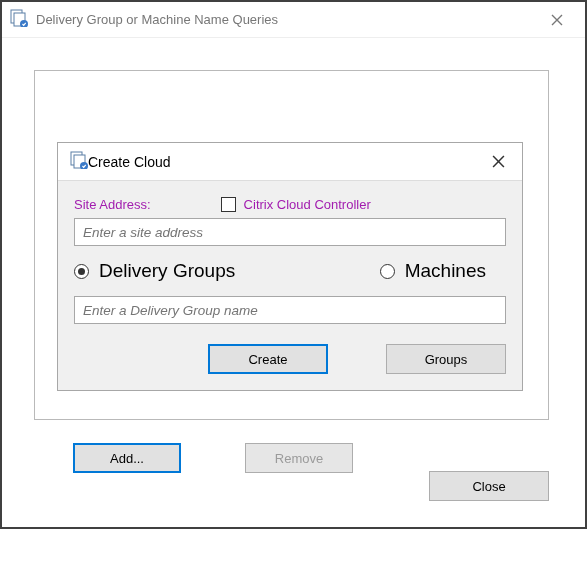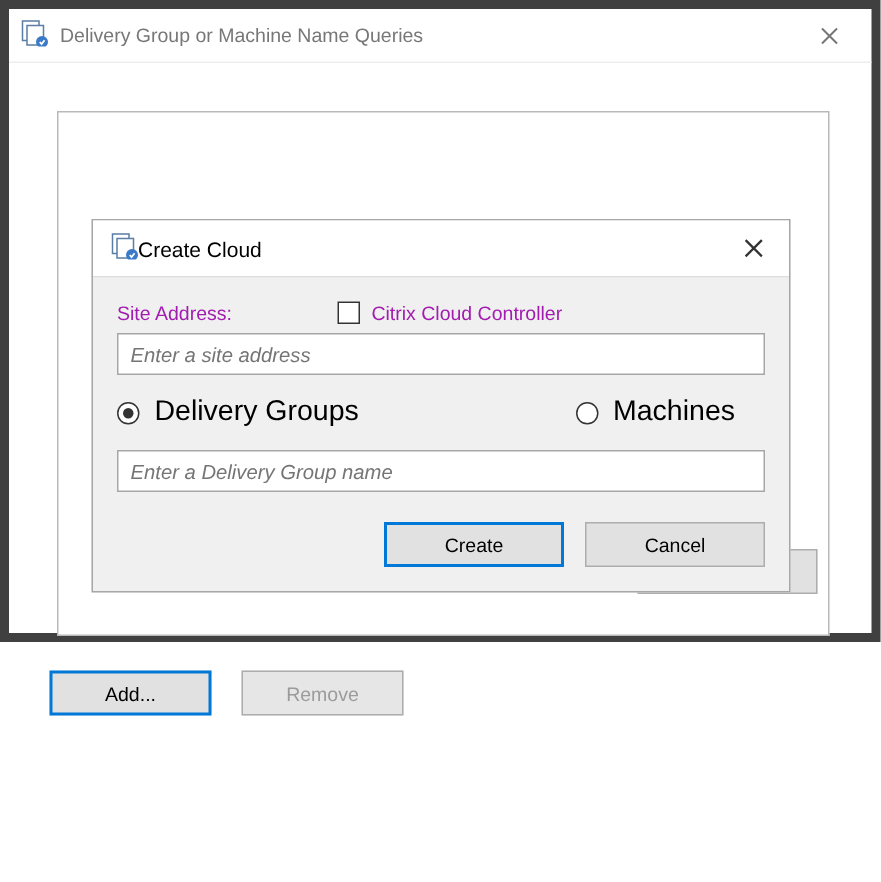--- a/index.html
+++ b/index.html
@@ -6,22 +6,22 @@
   html, body { margin:0; padding:0; }
   body {
     width:587px; height:588px;
     font-family: "Segoe UI", Tahoma, sans-serif;
     font-size:12.5px;
     background:#fff;
     color:#000;
     overflow:hidden;
   }
   .window {
-    position:absolute; left:0; top:0; width:587px; height:428px;
-    background:#fff; border:6px solid #404040;
+    position:absolute; left:0; top:0; width:587px; height:529px;
+    background:#fff; border:2px solid #404040;
   }
   .titlebar {
     height:36px; display:flex; align-items:center;
     padding:0 8px; color:#777; font-size:13px;
     border-bottom:1px solid #eee;
   }
   .titlebar .ticon { margin-right:8px; }
   .titlebar .spacer { flex:1; }
   .titlebar .close-x {
     width:40px; height:28px; display:flex; align-items:center; justify-content:center;
@@ -32,21 +32,21 @@
   }
   .listbox {
     position:absolute; left:10px; top:10px; width:515px; height:350px;
     background:#fff; border:1px solid #b9b9b9;
   }
   .btn {
     display:inline-flex; align-items:center; justify-content:center;
     height:30px; min-width:110px;
     background:#e1e1e1; border:1px solid #adadad;
     font-size:13px; color:#000;
-    padding:0 10px; cursor:pointer;
+    padding:0 10px; cursor:pointer;margin-left:44px;
   }
   .btn.primary { border:2px solid #0078d7; background:#e1e1e1; }
   .btn.disabled { color:#9b9b9b; background:#e6e6e6; cursor:default; }
   .btn.wide { min-width:120px; }
   .btn.thin { min-width:108px; }
 
   .bottom-row {
     position:absolute; left:5px; top:383px; display:flex; gap:20px;
   }
   .close-row {
@@ -159,18 +159,18 @@
         <span class="radio"></span>
         <span class="rlab" style="margin-right:20px;">Machines</span>
       </div>
 
       <div class="row">
         <input class="input" placeholder="Enter a Delivery Group name" style="">
       </div>
 
       <div class="m-btns">
         <div class="btn primary" style="min-width:120px;">Create</div>
-        <div class="btn" style="min-width:120px;">Cancel</div>
+        <div class="btn" style="min-width:120px;">Groups</div>
       </div>
     </div>
   </div>
 
 </div>
 
 </body></html>

